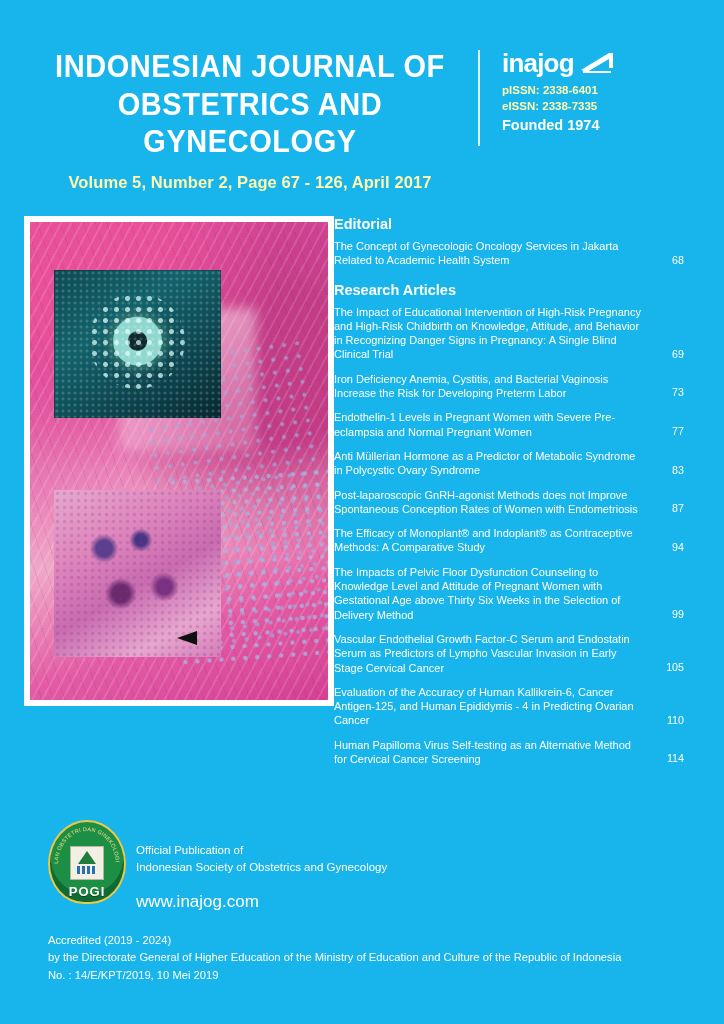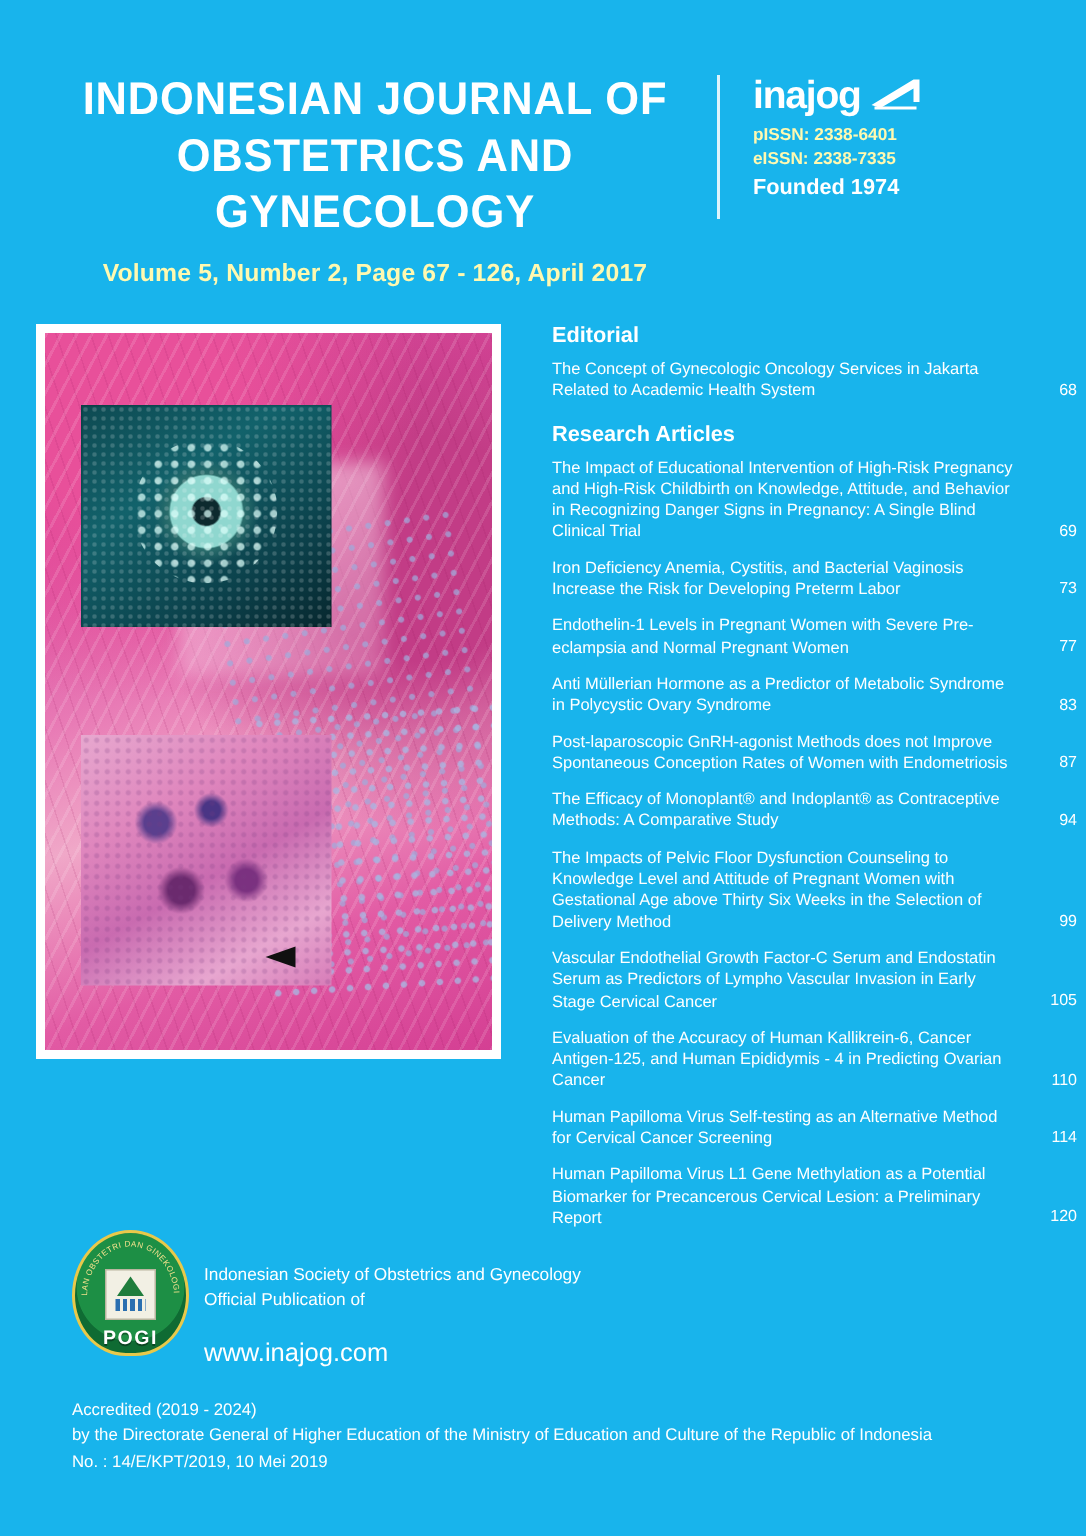--- a/index.html
+++ b/index.html
@@ -217,21 +217,21 @@
     bottom: 7%;
     width: 0; height: 0;
     border-top: 7px solid transparent;
     border-bottom: 7px solid transparent;
     border-right: 20px solid #101010;
   }
 
   
   .toc {
     position: absolute;
-    left: 368px;
+    left: 334px;
     top: 216px;
     width: 350px;
   }
   .toc-section {
     color: #ffffff;
     font-weight: bold;
     font-size: 14.5px;
     margin: 0 0 7px 0;
   }
   .toc-section.second { margin-top: 14px; }
@@ -441,44 +441,40 @@
       <div class="toc-page">105</div>
     </div>
     <div class="toc-entry">
       <div class="toc-title">Evaluation of the Accuracy of Human Kallikrein-6, Cancer Antigen-125, and Human Epididymis - 4 in Predicting Ovarian Cancer</div>
       <div class="toc-page">110</div>
     </div>
     <div class="toc-entry">
       <div class="toc-title">Human Papilloma Virus Self-testing as an Alternative Method for Cervical Cancer Screening</div>
       <div class="toc-page">114</div>
     </div>
-    <div class="toc-entry">
-      <div class="toc-title">Human Papilloma Virus L1 Gene Methylation as a Potential Biomarker for Precancerous Cervical Lesion: a Preliminary Report</div>
-      <div class="toc-page">120</div>
-    </div>
   </div>
 
   <div class="footer">
     <div class="pogi-wrap">
       <div class="pogi-shield"></div>
       <svg class="pogi-ring-text" viewBox="0 0 70 76" aria-hidden="true">
         <defs>
           <path id="ringpath" d="M6,40 A29,33 0 1 1 64,40"></path>
         </defs>
         <text font-size="5.4" fill="#f3e18c" font-family="Liberation Sans, sans-serif" letter-spacing="0.3">
           <textPath href="#ringpath" startOffset="50%" text-anchor="middle">PERKUMPULAN OBSTETRI DAN GINEKOLOGI INDONESIA</textPath>
         </text>
       </svg>
       <div class="pogi-core"></div>
       <div class="pogi-name">POGI</div>
     </div>
 
     <div class="pub-block">
+      <div>Official Publication of</div>
       <div>Indonesian Society of Obstetrics and Gynecology</div>
-      <div>Official Publication of</div>
     </div>
     <div class="site">www.inajog.com</div>
   </div>
 
   <div class="accredit">
     <div>Accredited (2019 - 2024)</div>
     <div>by the Directorate General of Higher Education of the Ministry of Education and Culture of the Republic of Indonesia</div>
     <div>No. : 14/E/KPT/2019, 10 Mei 2019</div>
   </div>
 

